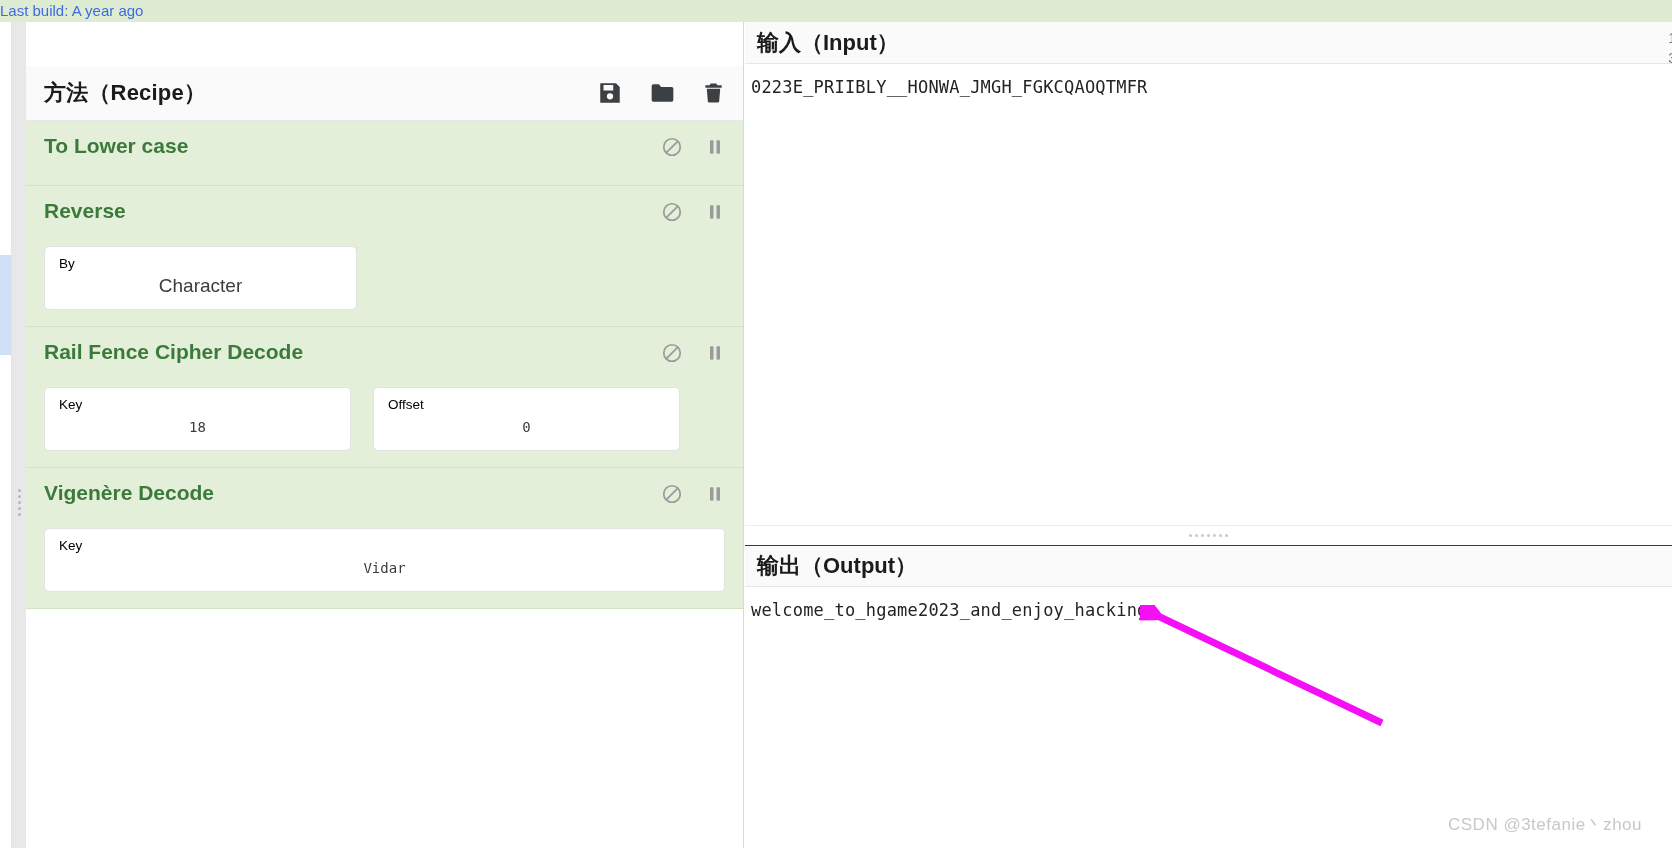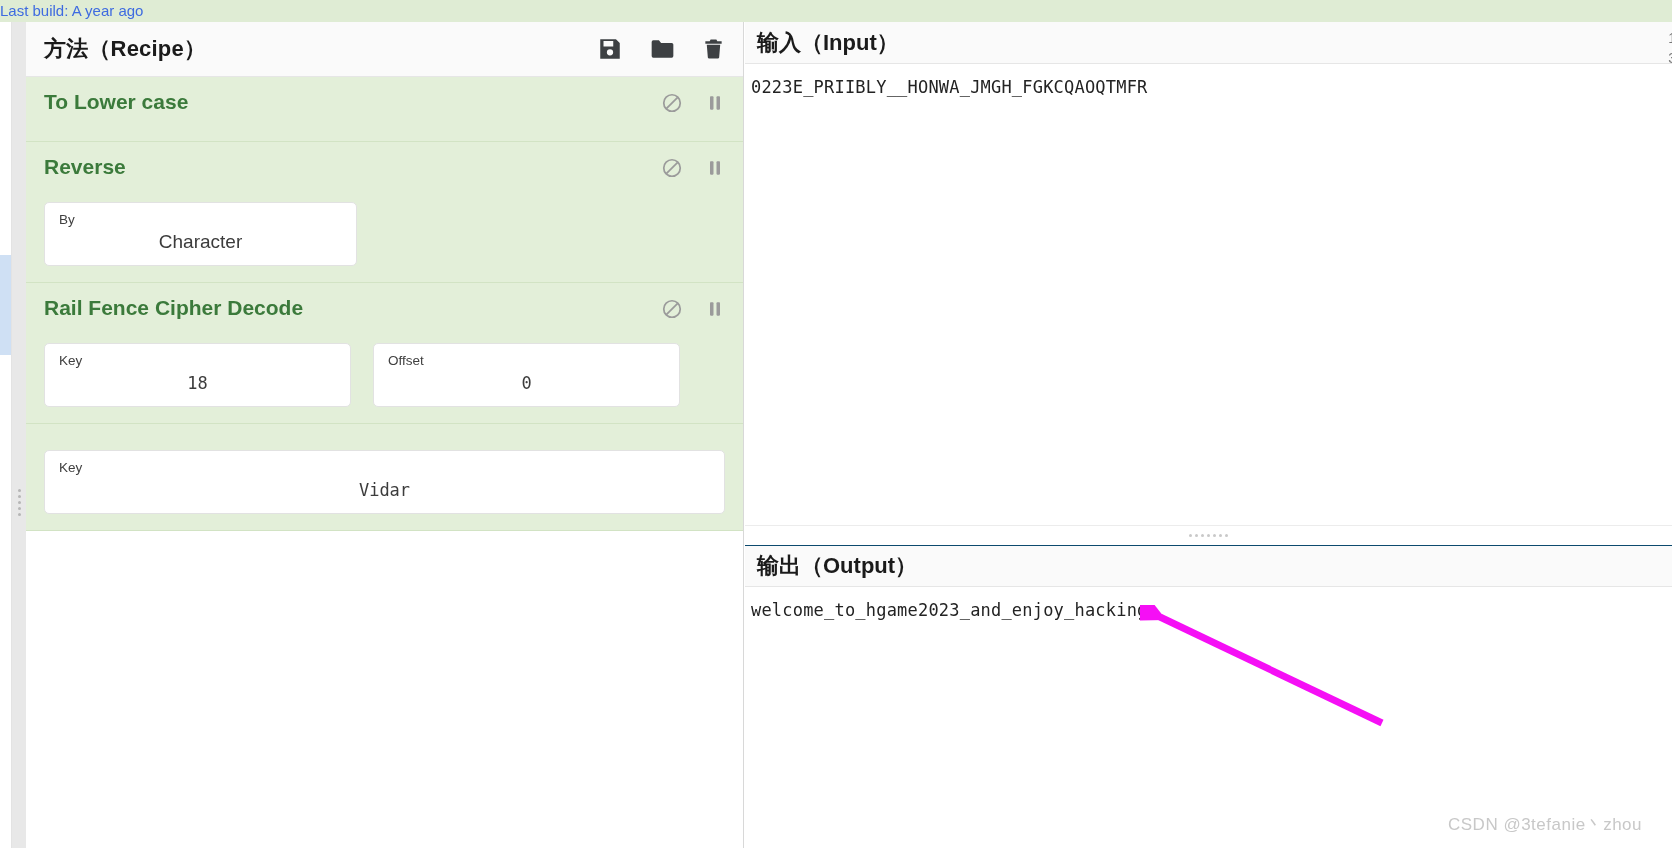--- a/index.html
+++ b/index.html
@@ -44,21 +44,21 @@
 
   
   .recipe-pane {
     position: absolute; left: 26px; top: 22px; width: 718px; height: 826px;
     background: #ffffff; border-right: 1px solid #d8d8d8;
     display: flex; flex-direction: column;
   }
   .pane-title {
     height: 55px; flex: 0 0 55px; background: #fafafa;
     border-bottom: 1px solid #e6e6e6;
-    display: flex; align-items: center; padding: 0 18px 0 18px;
+    display: flex; align-items: center; padding: 0 18px 0 18px; margin-top: 44px;
   }
   .pane-title h2 {
     font-size: 22px; font-weight: bold; color: #1b1b1b; letter-spacing: .2px;
   }
   .title-actions { margin-left: auto; display: flex; align-items: center; gap: 26px; }
   .title-actions .ticon { cursor: pointer; display: block; line-height: 0; }
   .title-actions svg { display: block; }
 
   .recipe-list { background: #e3efd9; flex: 0 0 auto; }
   .op {
@@ -75,28 +75,28 @@
 
   .args { display: flex; gap: 22px; margin-top: 12px; }
   .arg {
     background: #ffffff; border: 1px solid #e2e2e2; border-radius: 5px;
     padding: 8px 14px 10px 14px; position: relative;
   }
   .arg.w-short { width: 313px; }
   .arg.w-half  { width: 307px; }
   .arg.w-full  { width: 688px; }
   .arg-label {
-    font-size: 13.5px; color: #404040; line-height: 17px; display: block;
+    font-size: 13.5px; color: #000000; line-height: 17px; display: block;
     font-family: "Liberation Sans", sans-serif;
   }
   .arg-value {
     font-size: 19px; color: #3c3c3c; line-height: 26px; display: block;
     font-family: "Liberation Sans", sans-serif; margin-top: 1px; text-align: center;
   }
-  .arg-value.mono { font-family: "DejaVu Sans Mono", monospace; font-size: 17px; }
+  .arg-value.mono { font-family: "DejaVu Sans Mono", monospace; font-size: 14px; }
   .recipe-empty { flex: 1 1 auto; background: #ffffff; }
 
   
   .io-pane { position: absolute; left: 745px; top: 22px; width: 927px; height: 826px; background: #fff; }
   .io-header {
     height: 42px; background: #fafafa; border-bottom: 1px solid #e6e6e6;
     display: flex; align-items: center; padding-left: 12px; position: relative;
   }
   .io-header h2 { font-size: 22px; font-weight: bold; color: #1b1b1b; }
   .io-meta {
@@ -252,20 +252,37 @@
             <span class="arg-value mono">18</span>
           </label>
           <label class="arg w-half">
             <span class="arg-label">Offset</span>
             <span class="arg-value mono">0</span>
           </label>
         </div>
       </div>
 
       <div class="op">
+        <div class="op-head">
+          <span class="op-name">Vigenère Decode</span>
+          <span class="op-icons">
+            <span class="oicon">
+              <svg width="22" height="22" viewBox="0 0 24 24" fill="none" stroke="#9b9b9b" stroke-width="1.9">
+                <circle cx="12" cy="12" r="9"></circle>
+                  <line x1="5.8" y1="18.2" x2="18.2" y2="5.8"></line>
+              </svg>
+            </span>
+            <span class="oicon">
+              <svg width="20" height="22" viewBox="0 0 24 24" fill="#9b9b9b">
+                <rect x="6" y="4" width="4.2" height="16" rx="1"></rect>
+                  <rect x="13.8" y="4" width="4.2" height="16" rx="1"></rect>
+              </svg>
+            </span>
+          </span>
+        </div>
         <div class="args">
           <label class="arg w-full">
             <span class="arg-label">Key</span>
             <span class="arg-value mono">Vidar</span>
           </label>
         </div>
       </div>
 
     </div>
 

